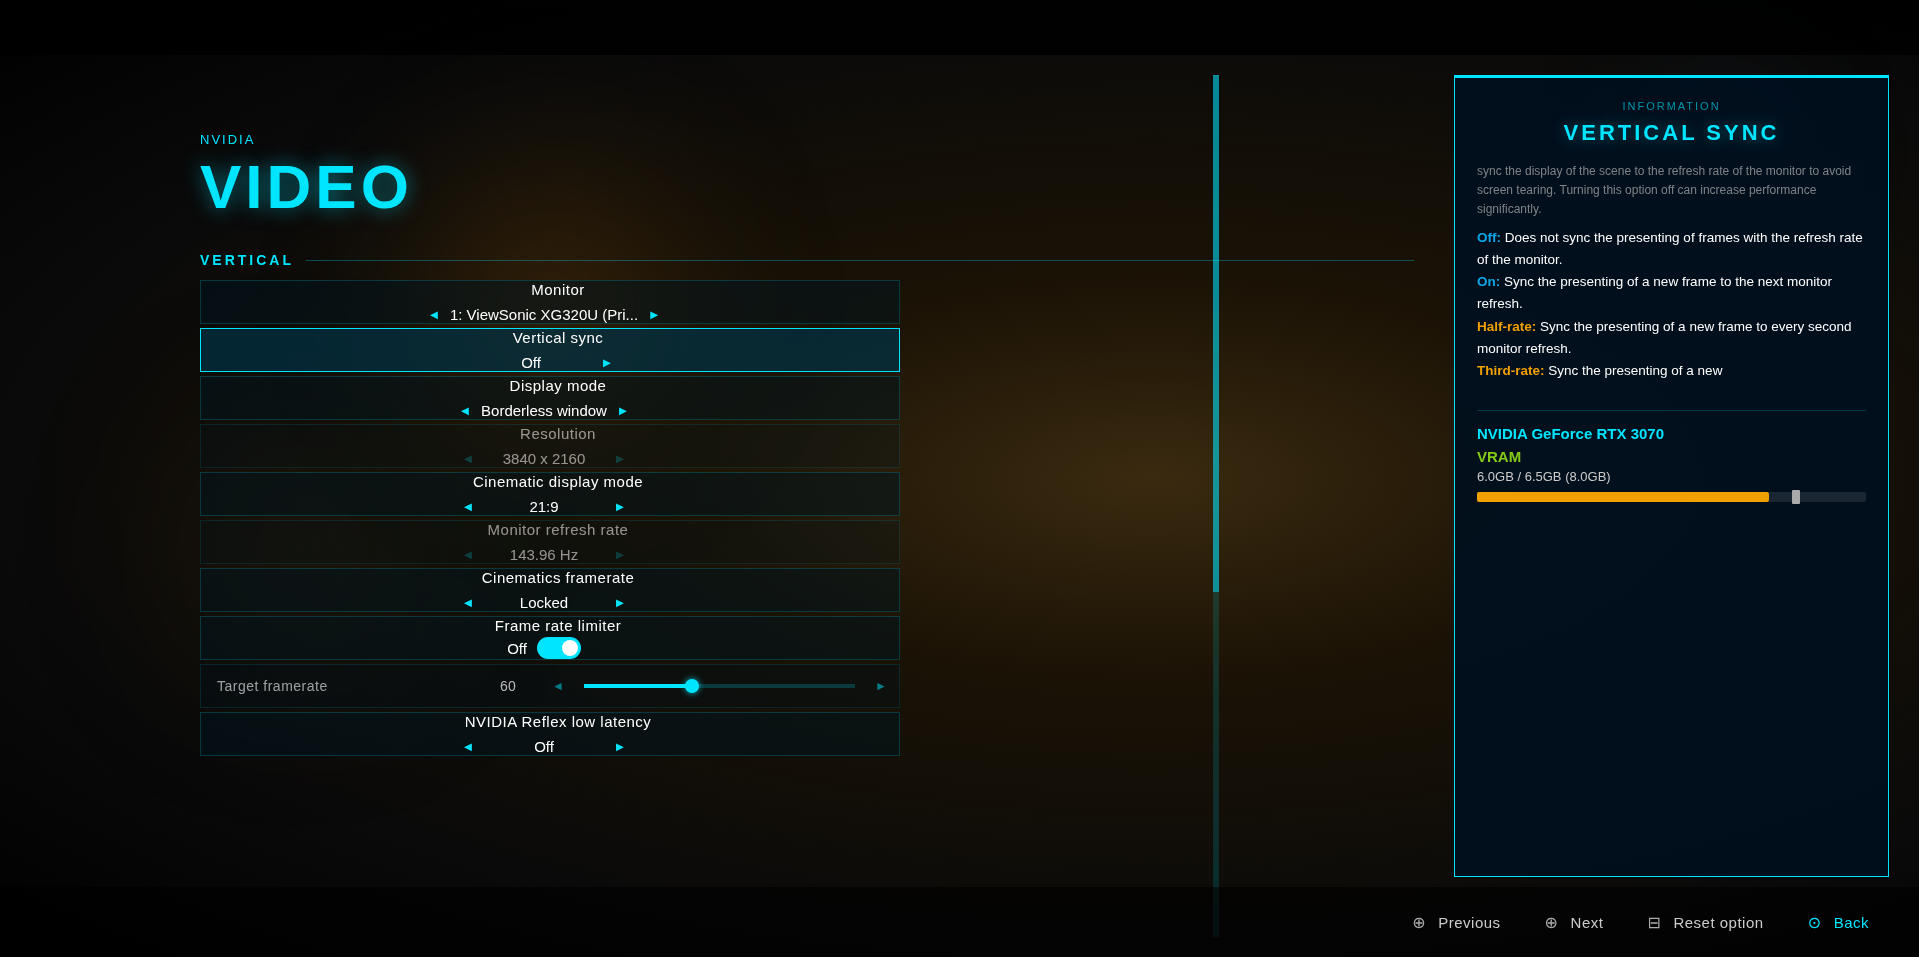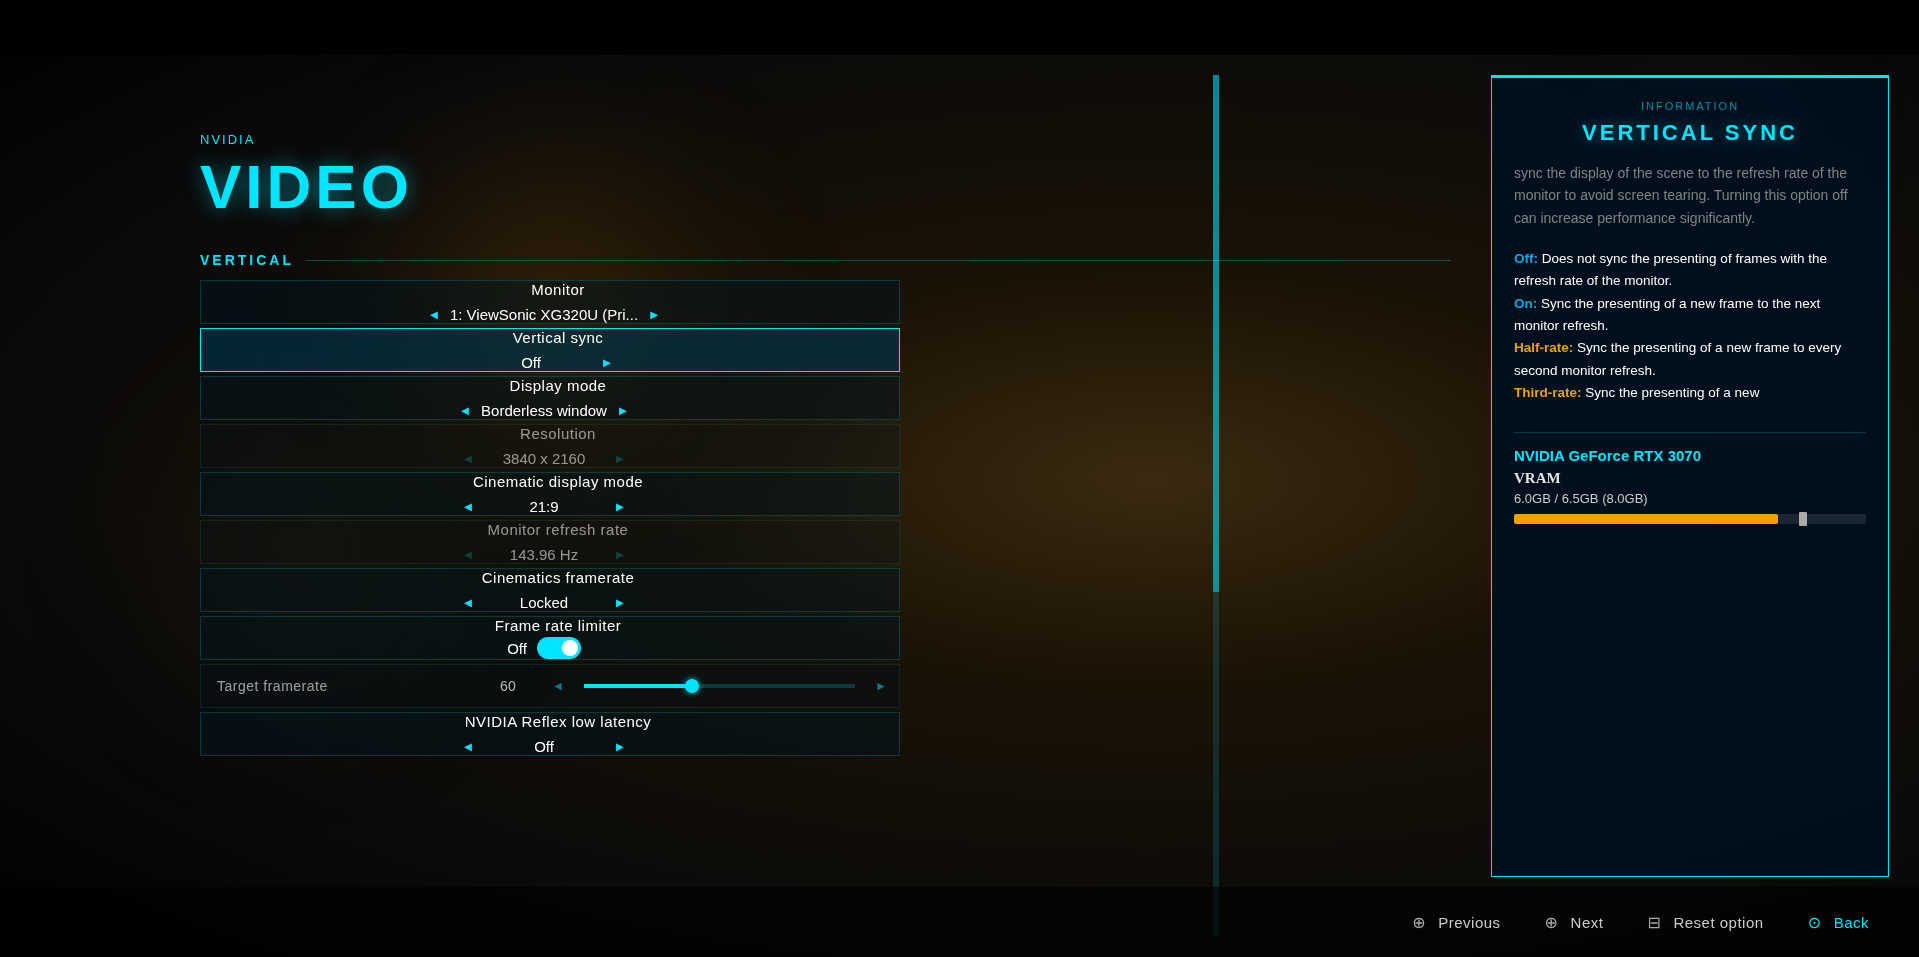--- a/index.html
+++ b/index.html
@@ -252,21 +252,21 @@
       transform: translate(-50%, -50%);
       width: 14px;
       height: 14px;
       border-radius: 50%;
       background: #00e5ff;
       box-shadow: 0 0 6px rgba(0,229,255,0.8);
     }
 
     
     .right-panel {
-      width: 398px;
+      width: 435px;
       margin: 20px 30px 80px 0;
       border: 1px solid #00e5ff;
       background: rgba(0,15,30,0.92);
       display: flex;
       flex-direction: column;
       padding: 24px 22px;
       position: relative;
       overflow: hidden;
     }
 
@@ -299,22 +299,22 @@
     .tooltip-text {
       font-size: 13.5px;
       color: #ccc;
       line-height: 1.6;
       margin-bottom: 12px;
       overflow: hidden;
     }
 
     .tooltip-text .cut-top {
       color: rgba(180,180,180,0.7);
-      font-size: 14px;
-      margin-bottom: 19px;
+      font-size: 12px;
+      margin-bottom: 7px;
     }
 
     .tooltip-highlight {
       color: #fff;
       font-size: 13.5px;
       line-height: 1.65;
     }
 
     .tooltip-highlight .cyan { color: #0ea5e9; font-weight: 700; }
     .tooltip-highlight .yellow { color: #f0a000; font-weight: 700; }
@@ -329,23 +329,22 @@
     .gpu-name {
       font-size: 15px;
       font-weight: 700;
       color: #00e5ff;
       margin-bottom: 6px;
     }
 
     .vram-label {
       font-size: 15px;
       font-weight: 700;
-      color: #e5e5e5;
+      color: #84cc16;
       margin-bottom: 4px;
-      font-family: Liberation Serif, serif;
     }
 
     .vram-value {
       font-size: 13px;
       color: #ccc;
       margin-bottom: 8px;
     }
 
     .vram-bar-track {
       height: 10px;

